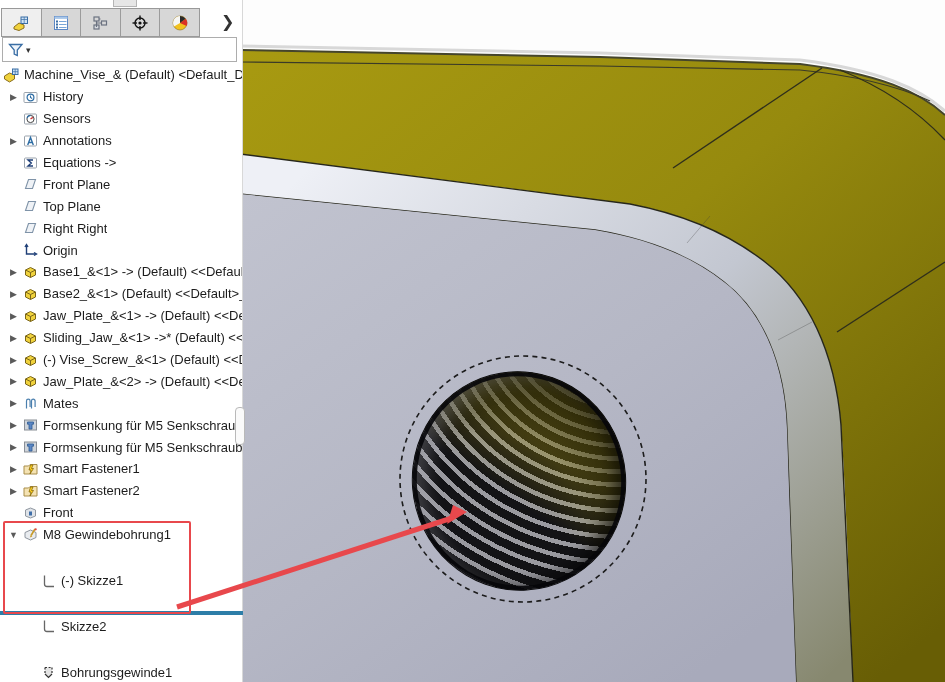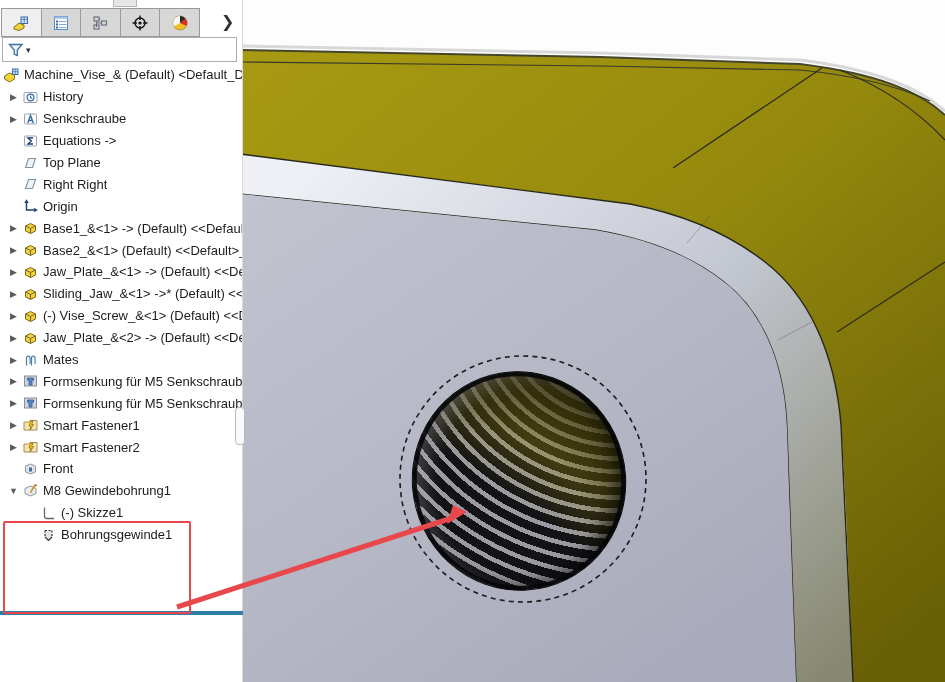--- a/index.html
+++ b/index.html
@@ -40,21 +40,21 @@
   .filterbox .dd{font-size:9px;color:#333;margin-left:1px;}
 
   
   .tree{position:absolute;left:0;top:64px;width:242px;}
   .row{height:21.9px;display:flex;align-items:center;white-space:nowrap;overflow:hidden;
        font-size:13px;color:#1c1c1c;cursor:default;}
   .row .exp{width:17px;flex:0 0 17px;text-align:center;font-size:9px;color:#5a5a5a;}
   .row .ic{flex:0 0 17px;width:17px;height:16px;margin-right:4px;}
   .lv0{padding-left:3px;}
   .lv1{padding-left:5px;}
-  .lv2{padding-left:23px;}
+  .lv2{padding-left:23px;margin-top:24px;}
   .lbl{overflow:hidden;text-overflow:clip;}
 
   .scrollthumb{position:absolute;left:235px;top:407px;width:8px;height:36px;background:#fafafa;
                border:1px solid #b9b9b9;border-radius:4px;z-index:3;cursor:pointer;}
 
   
   .rollback{position:absolute;left:0;top:611px;width:243px;height:3.5px;z-index:4;cursor:row-resize;}
   .redbox{position:absolute;left:3px;top:521px;width:184px;height:89px;border:2.5px solid #e8484c;
           border-radius:2px;z-index:5;pointer-events:none;}
   svg.arrowlayer{position:absolute;left:0;top:0;z-index:6;pointer-events:none;}
@@ -281,38 +281,52 @@
         <span class="lbl">Machine_Vise_&amp; (Default) &lt;Default_Displ</span>
       </div>
       <div class="row lv1">
         <span class="exp">▶</span>
         <svg class="ic">
             <use href="#i-history"></use>
           </svg>
         <span class="lbl">History</span>
       </div>
       <div class="row lv1">
+        <span class="exp"></span>
+        <svg class="ic">
+            <use href="#i-sensors"></use>
+          </svg>
+        <span class="lbl">Sensors</span>
+      </div>
+      <div class="row lv1">
         <span class="exp">▶</span>
         <svg class="ic">
             <use href="#i-annot"></use>
           </svg>
-        <span class="lbl">Senkschraube</span>
+        <span class="lbl">Annotations</span>
       </div>
       <div class="row lv1">
         <span class="exp"></span>
         <svg class="ic">
             <use href="#i-eq"></use>
           </svg>
         <span class="lbl">Equations -&gt;</span>
       </div>
       <div class="row lv1">
         <span class="exp"></span>
         <svg class="ic">
             <use href="#i-plane"></use>
           </svg>
+        <span class="lbl">Front Plane</span>
+      </div>
+      <div class="row lv1">
+        <span class="exp"></span>
+        <svg class="ic">
+            <use href="#i-plane"></use>
+          </svg>
         <span class="lbl">Top Plane</span>
       </div>
       <div class="row lv1">
         <span class="exp"></span>
         <svg class="ic">
             <use href="#i-plane"></use>
           </svg>
         <span class="lbl">Right Right</span>
       </div>
       <div class="row lv1">
@@ -412,20 +426,27 @@
             <use href="#i-holewiz"></use>
           </svg>
         <span class="lbl">M8 Gewindebohrung1</span>
       </div>
       <div class="row lv2">
         <span class="exp"></span>
         <svg class="ic">
             <use href="#i-sketch"></use>
           </svg>
         <span class="lbl">(-) Skizze1</span>
+      </div>
+      <div class="row lv2">
+        <span class="exp"></span>
+        <svg class="ic">
+            <use href="#i-sketch"></use>
+          </svg>
+        <span class="lbl">Skizze2</span>
       </div>
       <div class="row lv2">
         <span class="exp"></span>
         <svg class="ic">
             <use href="#i-thread"></use>
           </svg>
         <span class="lbl">Bohrungsgewinde1</span>
       </div>
     </div>
 

